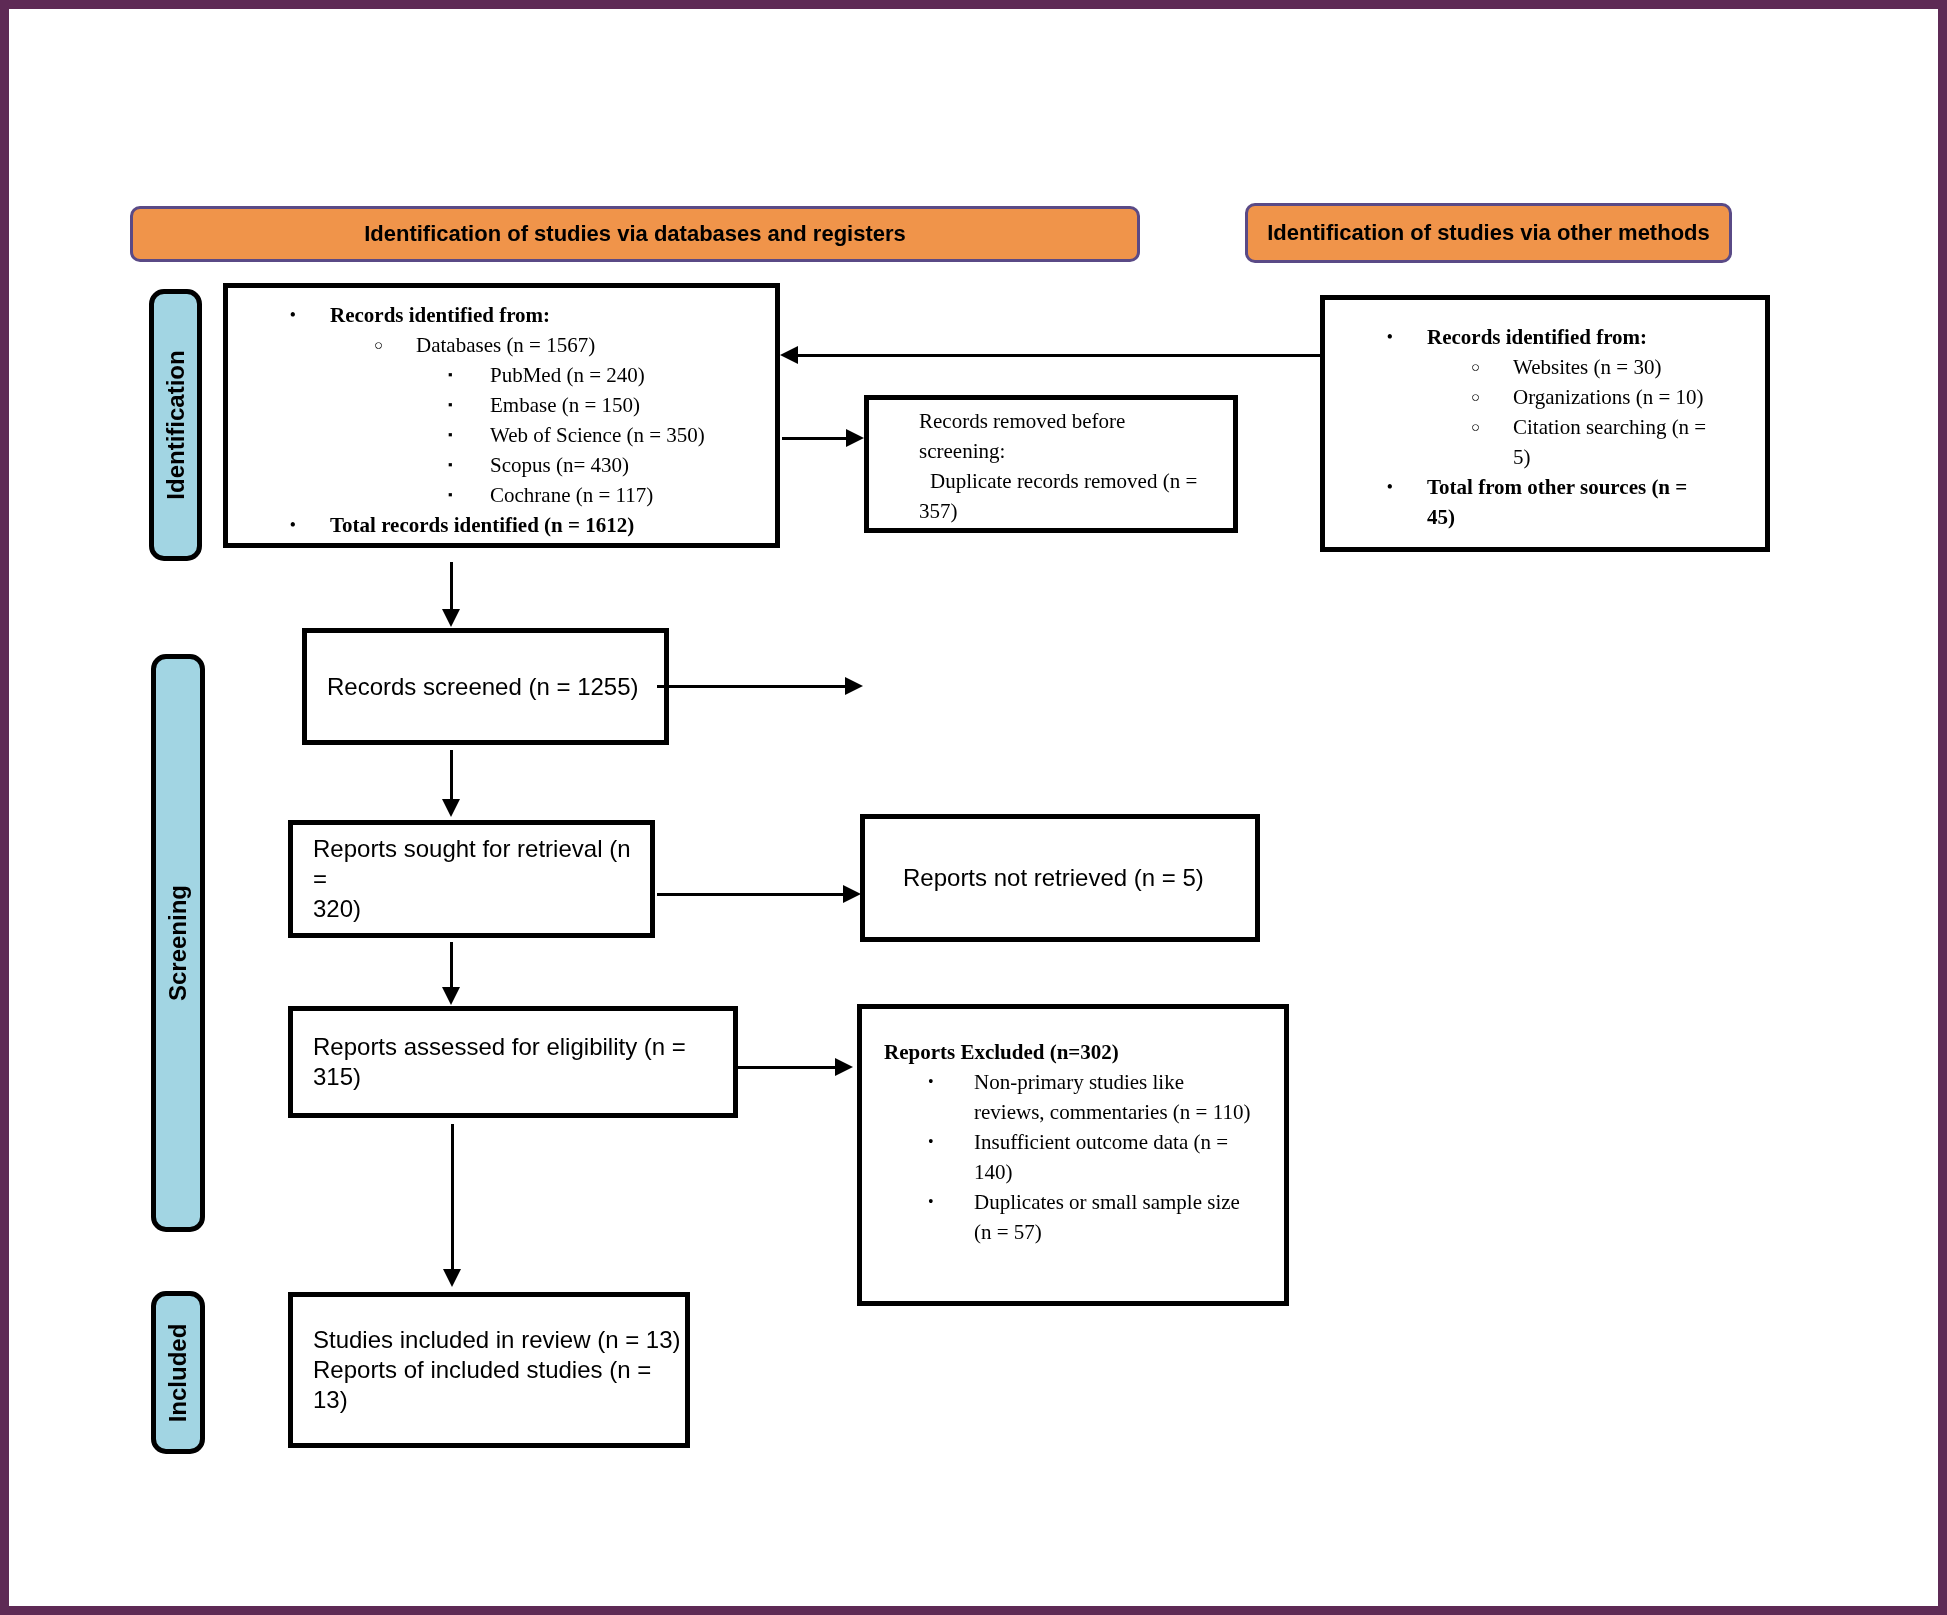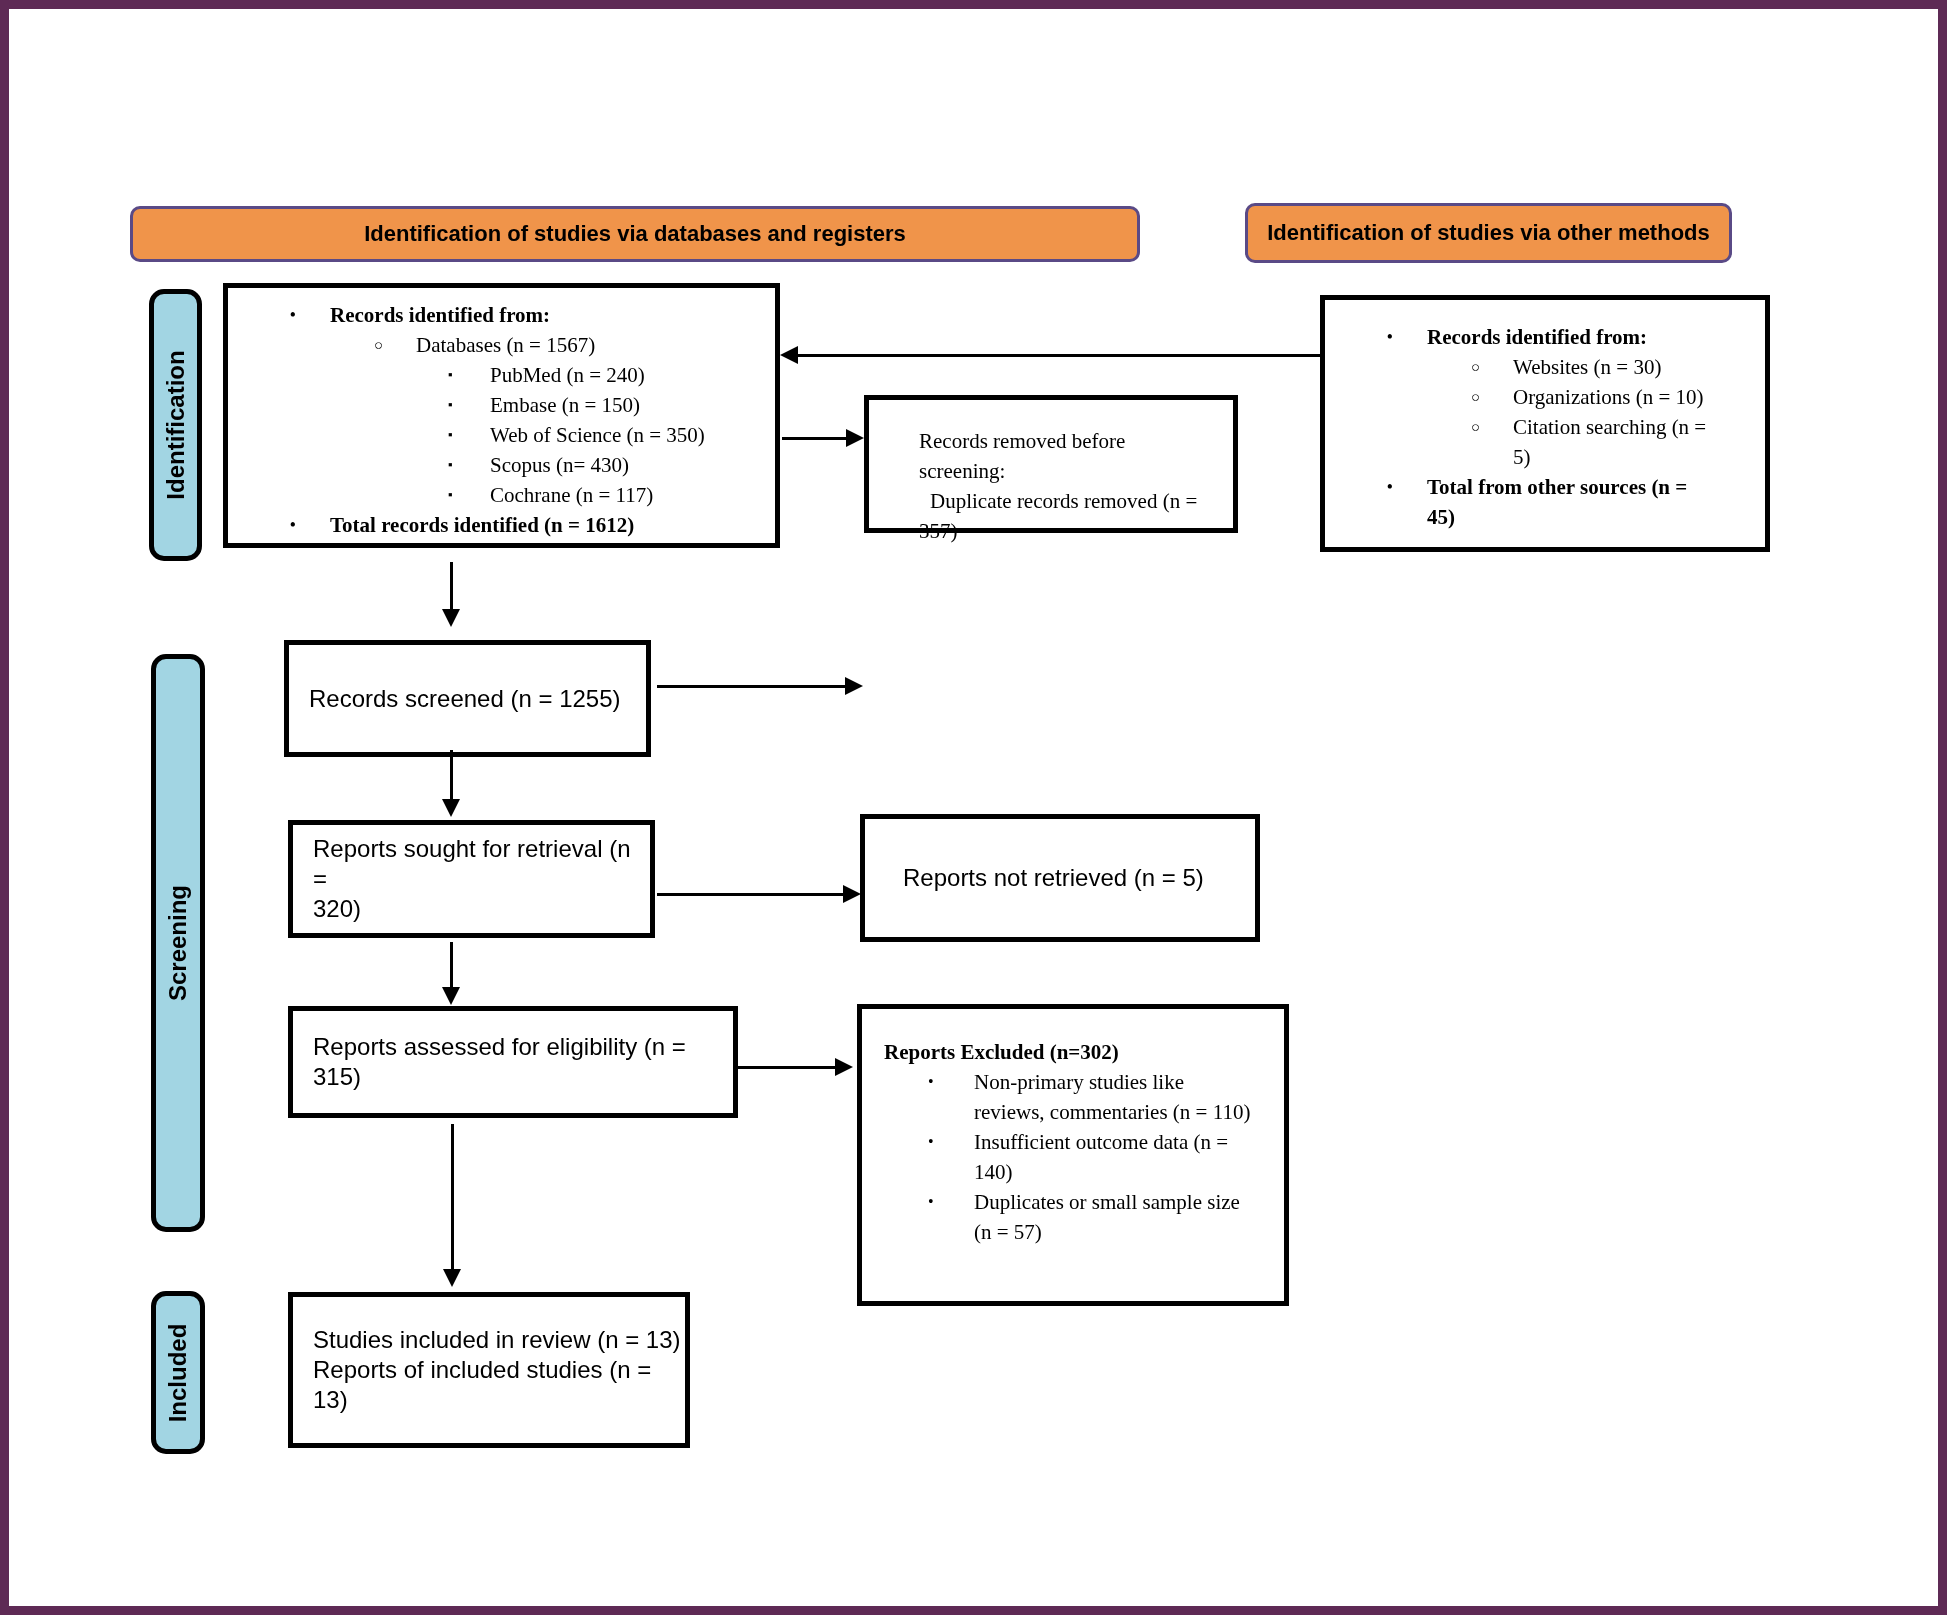--- a/index.html
+++ b/index.html
@@ -22,23 +22,23 @@
   .side-sc{left:151px;top:654px;width:54px;height:578px;}
   .side-in{left:151px;top:1291px;width:54px;height:163px;}
 
   
   .box{position:absolute;background:#fff;border:5px solid #000;box-sizing:border-box;}
   .serif{font-family:"Liberation Serif", serif;font-size:21px;line-height:30px;}
   .sans{font-size:24px;line-height:30px;}
   .bind-text{white-space:pre-line;}
 
   .box-identified{left:223px;top:283px;width:557px;height:265px;padding-top:12px;}
-  .box-removed{left:864px;top:395px;width:374px;height:138px;padding:26px 18px 0 50px;}
+  .box-removed{left:864px;top:395px;width:374px;height:138px;padding:6px 18px 0 50px;}
   .box-other{left:1320px;top:295px;width:450px;height:257px;padding-top:22px;}
-  .box-screened{left:284px;top:628px;width:367px;height:117px;display:flex;align-items:center;padding-left:20px;margin-top:12px;}
+  .box-screened{left:302px;top:628px;width:367px;height:117px;display:flex;align-items:center;padding-left:20px;}
   .box-excluded{left:866px;top:608px;width:390px;height:138px;display:flex;align-items:flex-start;padding:46px 10px 0 34px;}
   .box-sought{left:288px;top:820px;width:367px;height:118px;display:flex;align-items:center;padding-left:20px;}
   .box-notretrieved{left:860px;top:814px;width:400px;height:128px;display:flex;align-items:center;padding-left:38px;}
   .box-assessed{left:288px;top:1006px;width:450px;height:112px;display:flex;align-items:center;padding-left:20px;}
   .box-rexcluded{left:857px;top:1004px;width:432px;height:302px;padding-top:28px;}
   .box-included{left:288px;top:1292px;width:402px;height:156px;display:flex;flex-direction:column;justify-content:center;padding-left:20px;}
 
   
   .li{position:relative;}
   .li .blt{position:absolute;}

